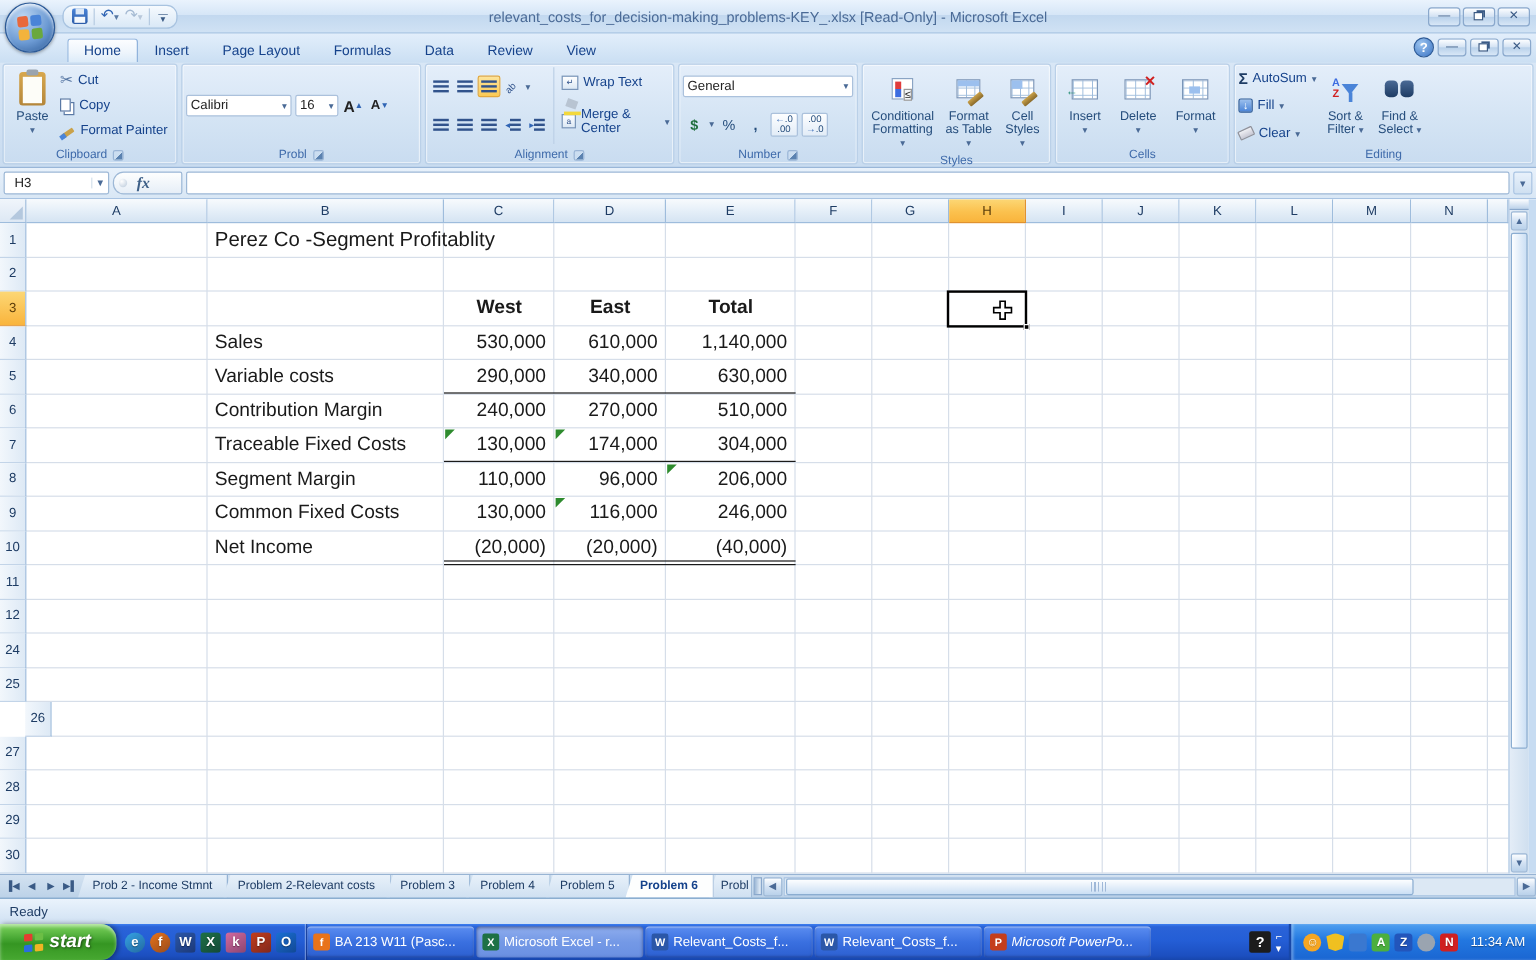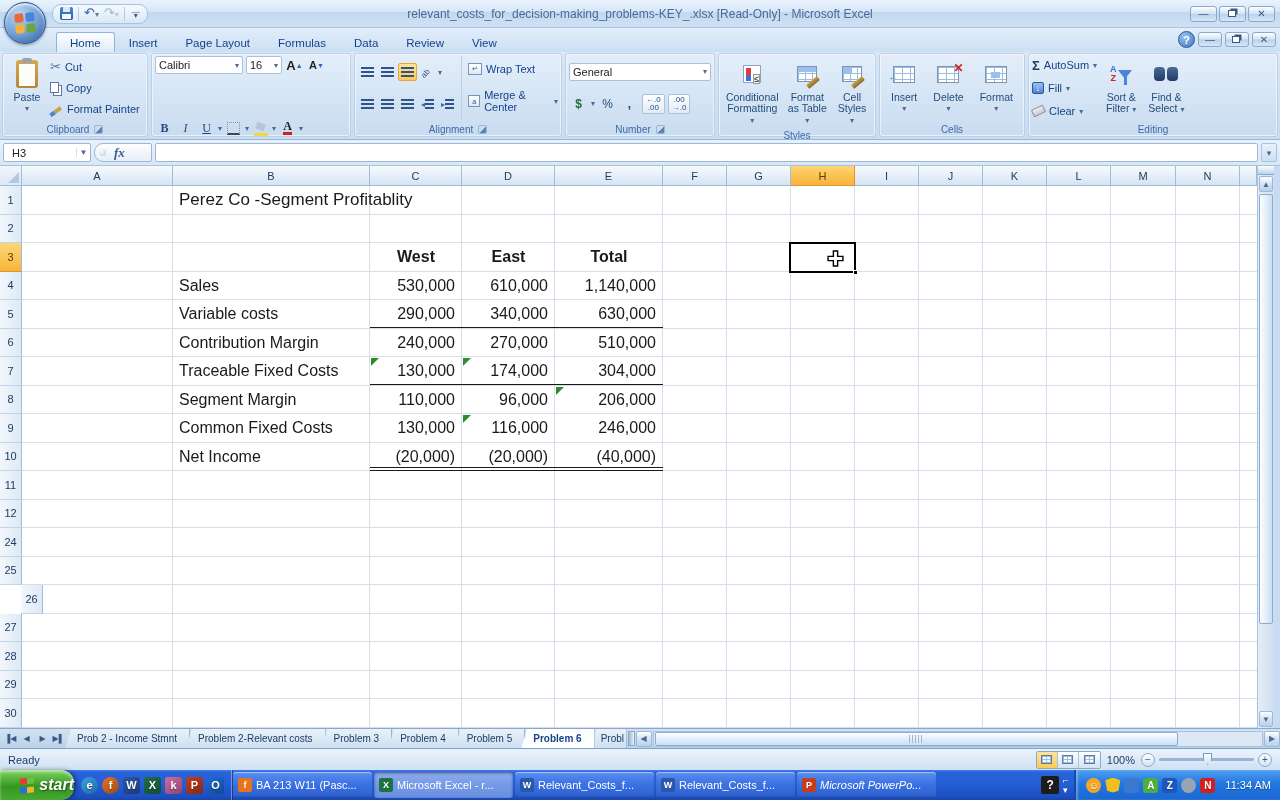--- a/index.html
+++ b/index.html
@@ -191,21 +191,21 @@
     background-image:linear-gradient(#9ebcdc 1px,transparent 1px),linear-gradient(90deg,#9ebcdc 1px,transparent 1px); background-size:4px 3px; }
   .zoomctl { display:flex; align-items:center; gap:4px; }
   .zbtn { width:14px; height:14px; border-radius:50%; border:1px solid #8aa8cc; background:linear-gradient(#fdfeff,#d3e2f3);
     display:flex; align-items:center; justify-content:center; color:#3a5a85; font-size:10px; line-height:10px; }
   .ztrack { width:95px; height:3px; background:#9ab5d6; position:relative; border-radius:2px; }
   .zthumb { position:absolute; left:44px; top:-5px; width:9px; height:12px; background:linear-gradient(#fdfeff,#cfe0f2); border:1px solid #7a9cc4;
     clip-path:polygon(0 0,100% 0,100% 60%,50% 100%,0 60%); }
 
   
   .taskbar { height:30px; background:linear-gradient(#3d7ef0,#2a63d8 8%,#245ed6 45%,#1c4fc0 88%,#1746ad); display:flex; align-items:stretch; color:#fff; }
-  .startbtn { width:74px; display:flex; align-items:center; gap:5px; padding-left:20px;
+  .startbtn { width:97px; display:flex; align-items:center; gap:5px; padding-left:20px;
     background:linear-gradient(#7ed45e,#48a834 40%,#359622 55%,#47a831); border-radius:0 13px 13px 0;
     box-shadow:inset 0 2px 3px rgba(255,255,255,.5), 2px 0 4px rgba(0,0,0,.4); font-style:italic; font-weight:bold; font-size:16px;
     text-shadow:1px 1px 2px rgba(0,0,0,.5); }
   .winflag { width:16px; height:15px; position:relative; transform:skewY(-5deg); }
   .winflag span { position:absolute; width:7px; height:6px; border-radius:1px; }
   .wf1 { left:0; top:0; background:#e33e30; } .wf2 { right:0; top:0; background:#6cbe45; }
   .wf3 { left:0; bottom:0; background:#2a6de0; } .wf4 { right:0; bottom:0; background:#f0b524; }
   .qlaunch { display:flex; align-items:center; gap:4px; padding:0 7px; border-right:1px solid rgba(255,255,255,.35); box-shadow:1px 0 0 rgba(0,0,40,.3); }
   .ql-icon { width:17px; height:17px; border-radius:3px; display:flex; align-items:center; justify-content:center;
     font-size:11px; font-weight:bold; color:#fff; text-shadow:0 1px 1px rgba(0,0,0,.4); }
@@ -305,21 +305,21 @@
             </div>
         </div>
       </div>
       <div class="rgroup-label">
           <span>Clipboard</span>
           <span class="dlg"></span>
         </div>
     </div>
 
     <div class="rgroup" style="width:200px">
-      <div class="rgroup-body" style="flex-direction:column;justify-content:space-around;gap:45px;">
+      <div class="rgroup-body" style="flex-direction:row;justify-content:space-around;gap:45px;">
         <div class="btnrow" style="gap:3px">
           <span class="combo" style="width:88px">
               <span>Calibri</span>
               <span class="ddarrow">▾</span>
             </span>
           <span class="combo" style="width:36px">
               <span>16</span>
               <span class="ddarrow">▾</span>
             </span>
           <span class="sbtn">
@@ -711,41 +711,20 @@
           <div class="hs-thumb">
             <span class="hs-grip"></span>
           </div>
         </div>
       <span class="hs-btn">▶</span>
     </div>
   </div>
 
   <div class="statusbar">
     <span>Ready</span>
-    <div class="sb-right">
-      <div class="viewbtns">
-        <span class="vb on">
-            <span class="mini"></span>
-          </span>
-        <span class="vb">
-            <span class="mini"></span>
-          </span>
-        <span class="vb">
-            <span class="mini"></span>
-          </span>
-      </div>
-      <span>100%</span>
-      <div class="zoomctl">
-        <span class="zbtn">−</span>
-        <span class="ztrack">
-            <span class="zthumb"></span>
-          </span>
-        <span class="zbtn">+</span>
-      </div>
-    </div>
   </div>
 
   <div class="taskbar">
     <div class="startbtn">
       <span class="winflag">
           <span class="wf1"></span>
           <span class="wf2"></span>
           <span class="wf3"></span>
           <span class="wf4"></span>
         </span>

